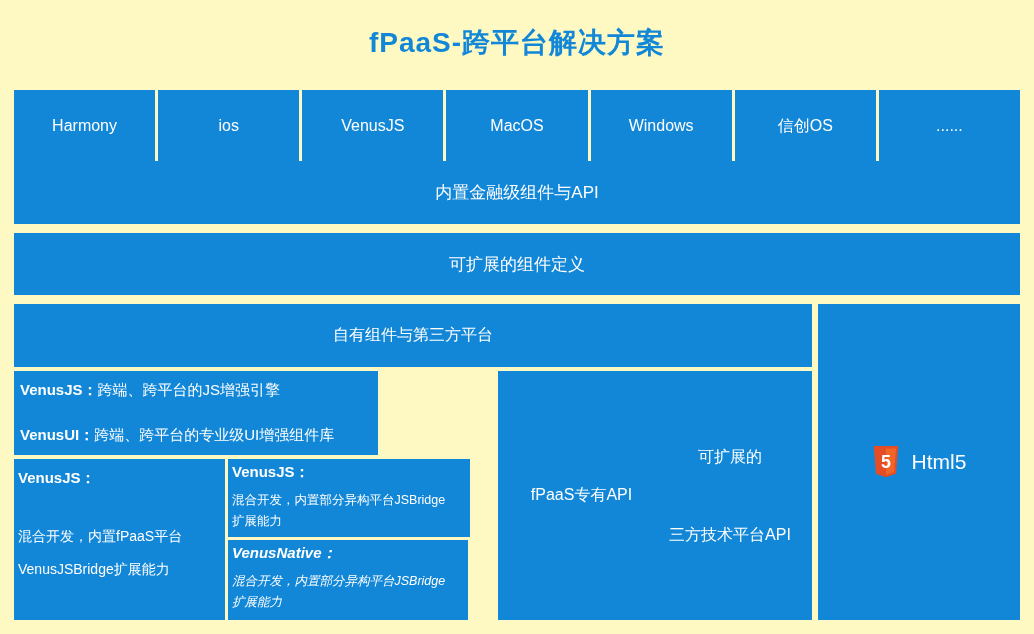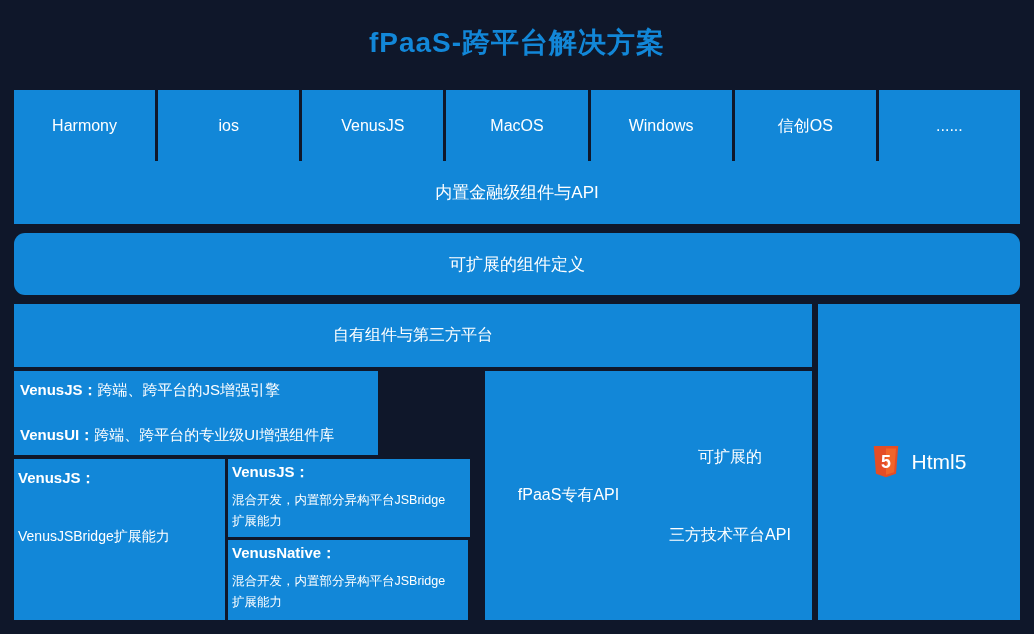--- a/index.html
+++ b/index.html
@@ -2,21 +2,21 @@
 <html><head>
 <meta charset="utf-8">
 <style>
   * { box-sizing: border-box; margin: 0; padding: 0; }
   html, body { background: #ffffff; }
   body { font-family: "Liberation Sans", "DejaVu Sans", sans-serif; }
   .canvas {
     position: relative;
     width: 1034px;
     height: 634px;
-    background: #0f172a;
+    background: #fef9c3;
     overflow: hidden;
   }
   .page-title {
     position: absolute;
     top: 24px;
     left: 0;
     width: 100%;
     text-align: center;
     font-size: 28px;
     font-weight: bold;
@@ -48,43 +48,43 @@
     flex: 1;
     background: #1287d8;
     color: #ffffff;
     display: flex;
     align-items: center;
     justify-content: center;
     font-size: 16px;
   }
   .bar { left: 14px; width: 1006px; font-size: 17px; }
   .bar-builtin { top: 161px; height: 63px; }
-  .bar-extensible { top: 233px; height: 62px; border-radius: 11px; }
+  .bar-extensible { top: 233px; height: 62px; }
 
   
   .bottom-section {
     position: absolute;
     left: 14px;
     top: 304px;
     width: 1006px;
     height: 316px;
   }
   .bottom-section .box { position: absolute; }
   .own-bar    { left: 0;   top: 0;   width: 798px; height: 63px;  font-size: 16px; }
   .engine-box { left: 0;   top: 67px; width: 364px; height: 84px; padding: 10px 6px; display: flex; flex-direction: column; justify-content: space-between; font-size: 15px; }
   .engine-line .lbl { font-weight: bold; font-size: 15px; }
   .hybrid-left { left: 0;  top: 155px; width: 211px; height: 161px; padding: 10px 4px; font-size: 14px; }
   .hybrid-left .lbl { display: block; font-weight: bold; font-size: 15px; margin-bottom: 32px; }
   .hybrid-left .ln  { display: block; line-height: 33px; }
   .small-box { padding: 4px 4px; font-size: 12.5px; }
   .small-box .lbl { display: block; font-weight: bold; font-size: 15px; margin-bottom: 8px; }
   .small-box .ln  { display: block; line-height: 21px; }
   .venusjs-box     { left: 214px; top: 155px; width: 242px; height: 78px; }
-  .venusnative-box { left: 214px; top: 236px; width: 240px; height: 80px; }
-  .fpaas-api-box   { left: 471px; top: 67px;  width: 167px; height: 249px; font-size: 16px; }
+  .venusnative-box { left: 214px; top: 236px; width: 240px; height: 80px; font-style: italic; }
+  .fpaas-api-box   { left: 484px; top: 67px;  width: 167px; height: 249px; font-size: 16px; }
   .third-party-box { left: 634px; top: 67px;  width: 164px; height: 249px; font-size: 16px; flex-direction: column; line-height: 34px; gap: 44px; }
   .html5-box { left: 804px; top: 0; width: 202px; height: 316px; font-size: 21px; gap: 12px; }
   .html5-box .label { font-size: 21px; color: #fff; }
   .html5-logo { display: inline-flex; }
 </style>
 </head>
 <body>
 
 <div class="canvas">
 
@@ -111,20 +111,21 @@
       <div class="engine-line">
         <span class="lbl">VenusJS：</span><span>跨端、跨平台的JS增强引擎</span>
       </div>
       <div class="engine-line">
         <span class="lbl">VenusUI：</span><span>跨端、跨平台的专业级UI增强组件库</span>
       </div>
     </div>
 
     <div class="box hybrid-left">
       <span class="lbl">VenusJS：</span>
+      <span class="ln">混合开发，内置fPaaS平台</span>
       <span class="ln">VenusJSBridge扩展能力</span>
     </div>
 
     <div class="box small-box venusjs-box">
       <span class="lbl">VenusJS：</span>
       <span class="ln">混合开发，内置部分异构平台JSBridge</span>
       <span class="ln">扩展能力</span>
     </div>
 
     <div class="box small-box venusnative-box">

